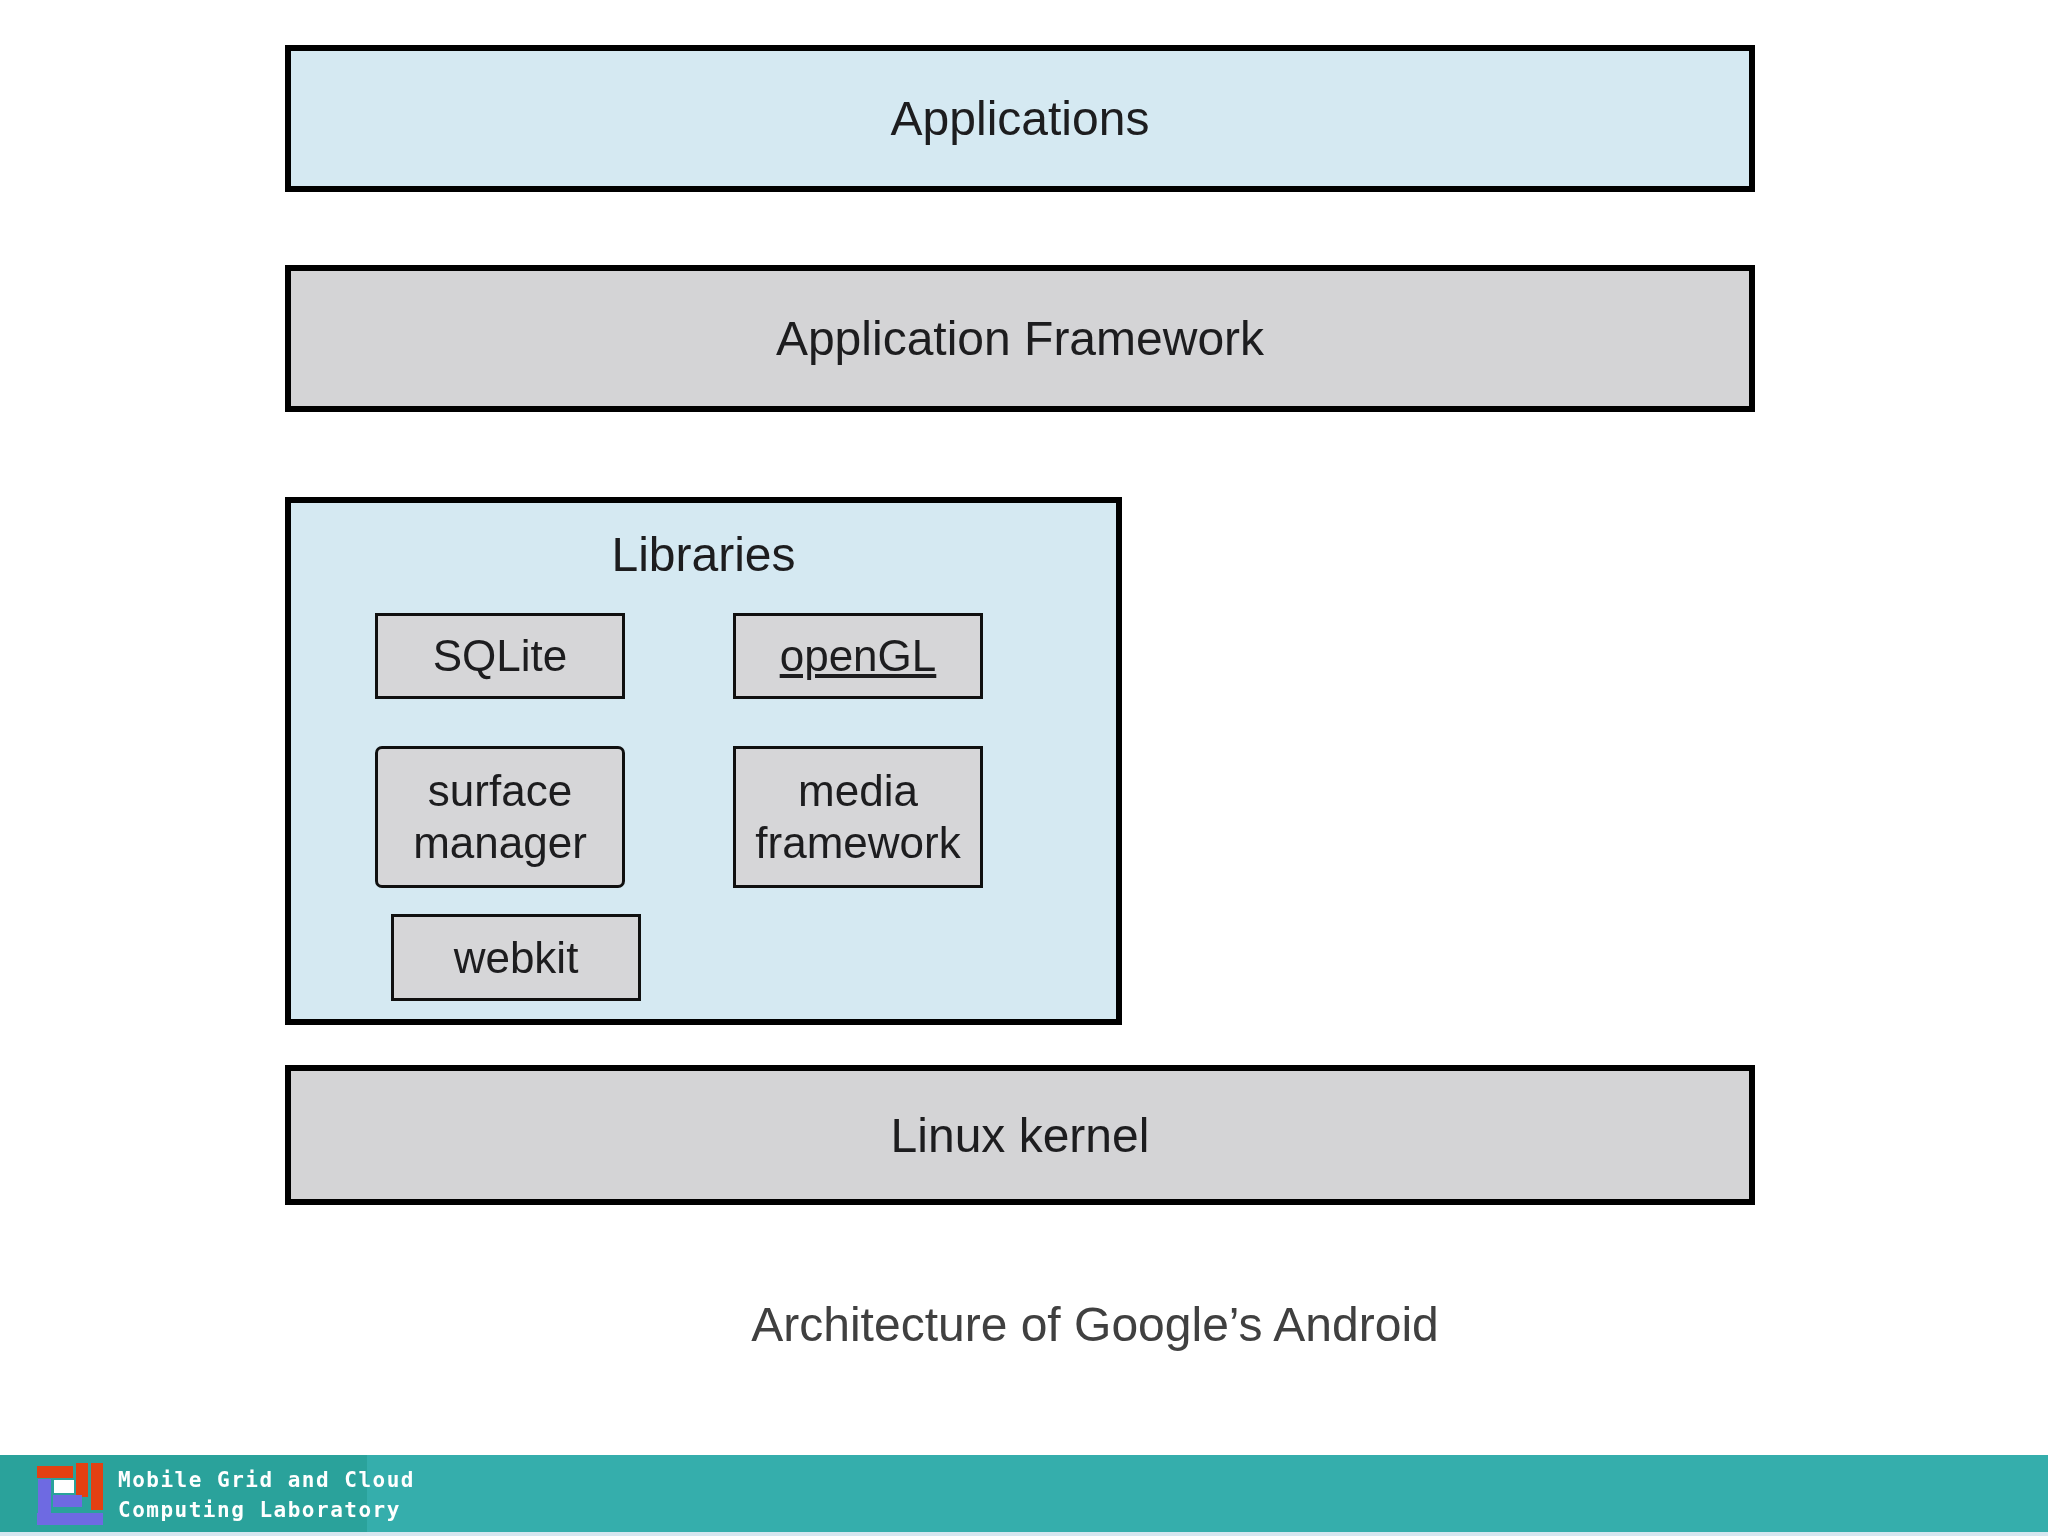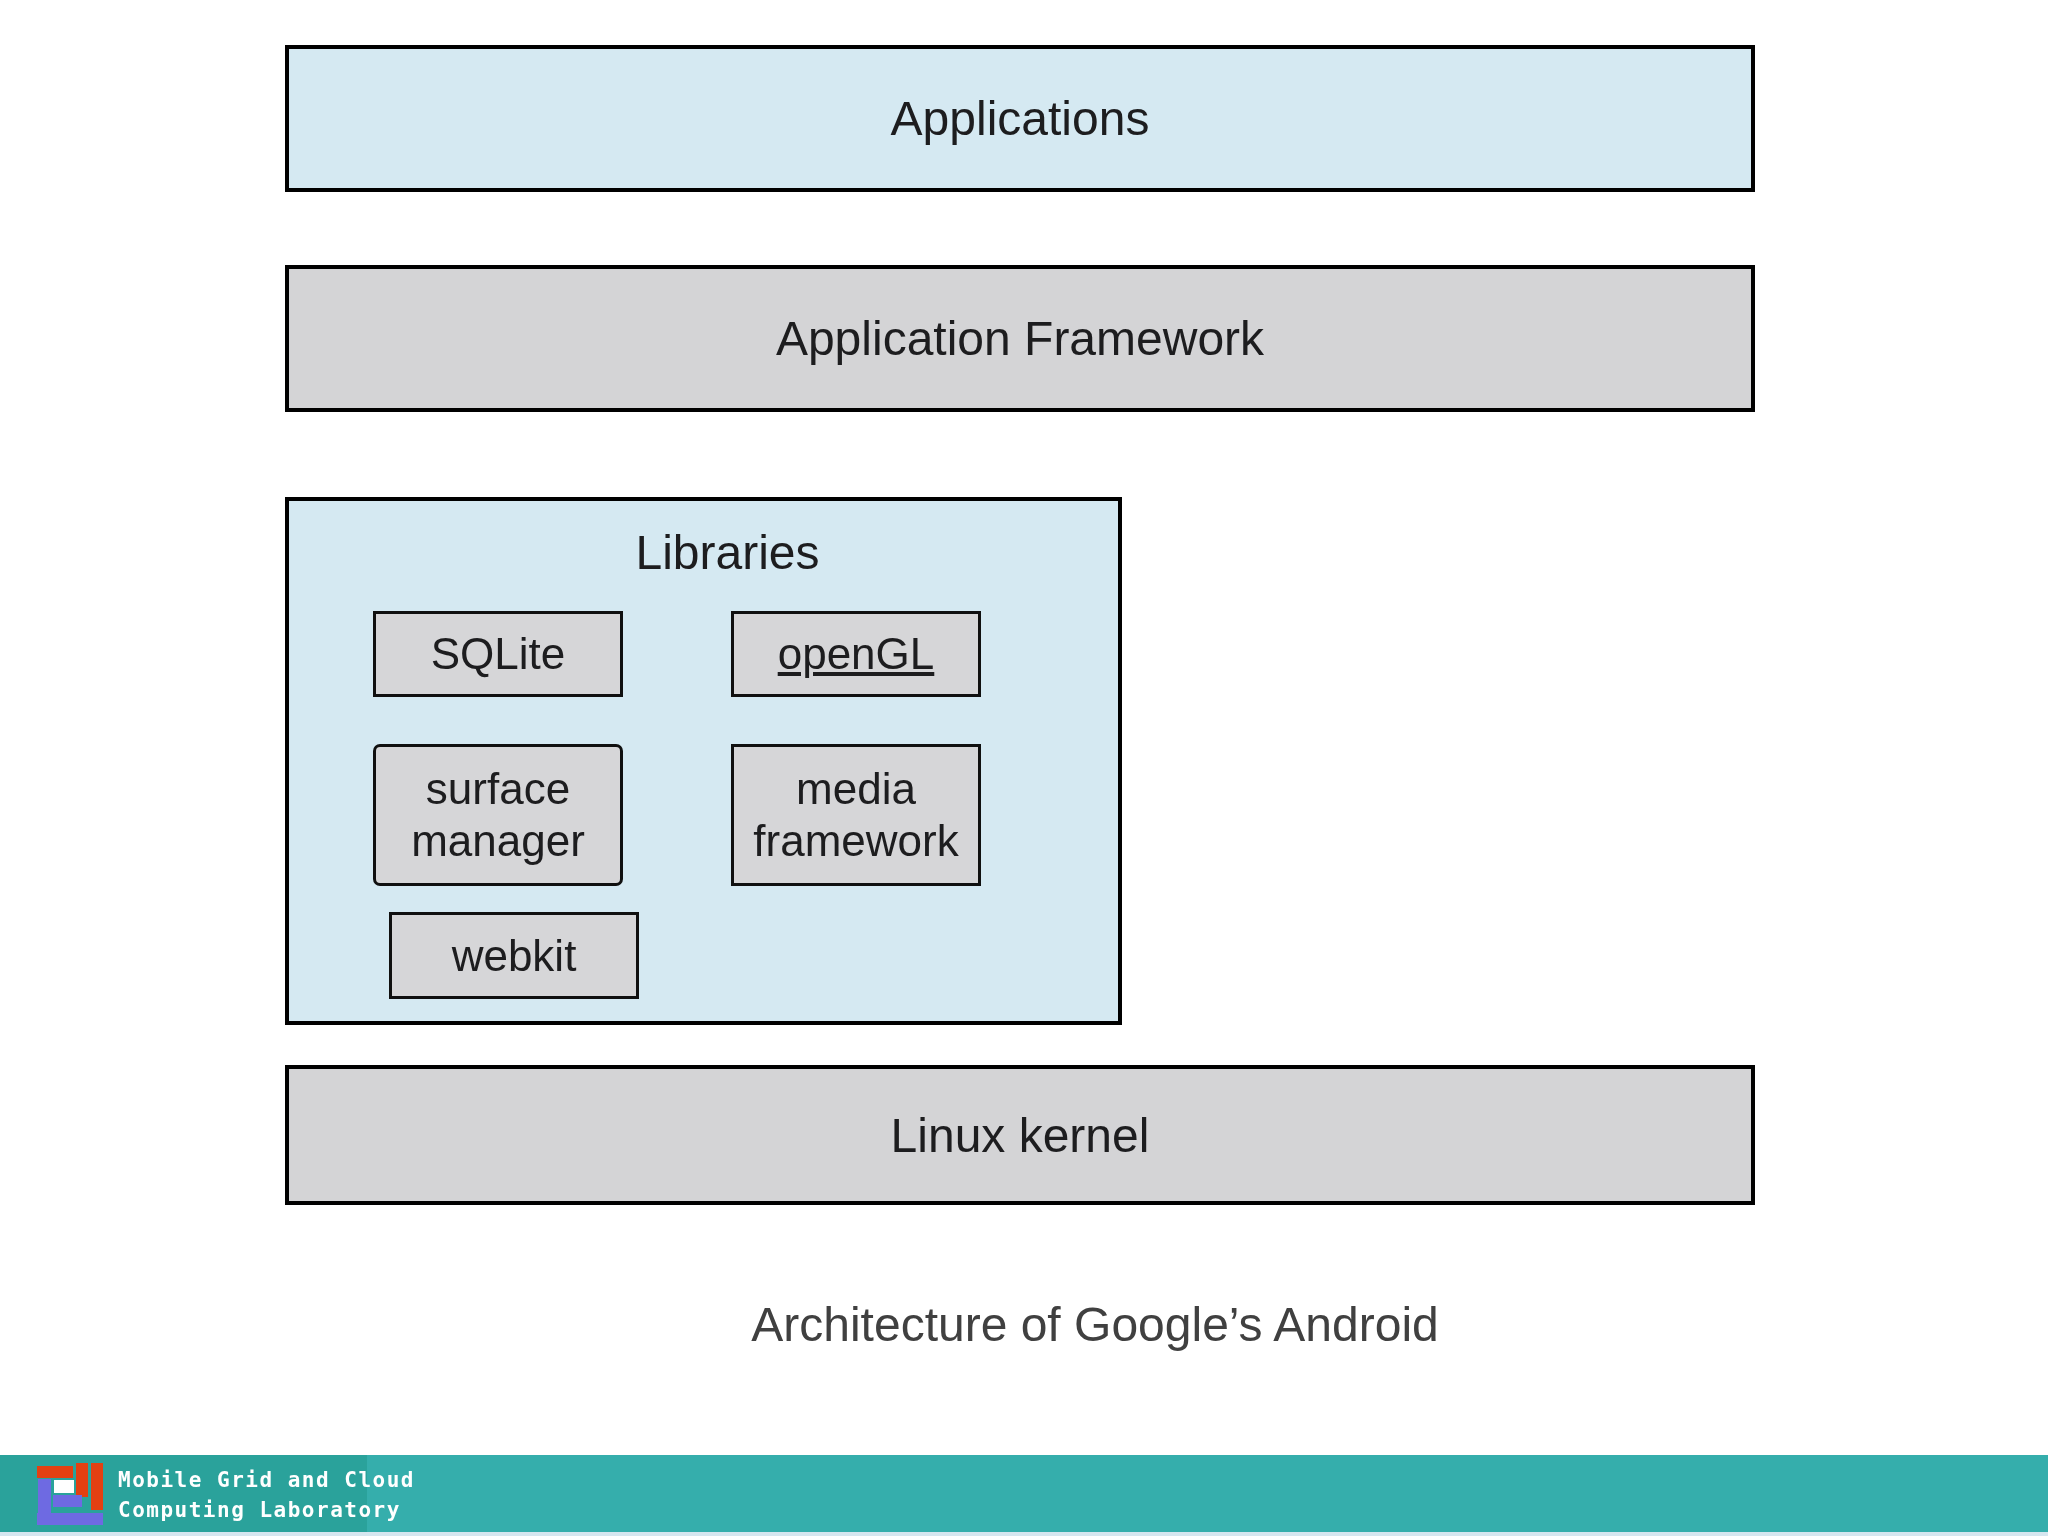--- a/index.html
+++ b/index.html
@@ -7,21 +7,21 @@
     position: relative;
     width: 2048px;
     height: 1536px;
     background: #ffffff;
     font-family: "Liberation Sans", sans-serif;
     color: #1d1d1f;
     overflow: hidden;
   }
   .box {
     position: absolute;
-    border: 4px solid #000000;
+    border: 6px solid #000000;
     box-sizing: border-box;
   }
   .blue { background: #d5e9f2; }
   .gray { background: #d4d4d6; }
   .layer {
     display: flex;
     align-items: center;
     justify-content: center;
     font-size: 48px;
   }
@@ -29,21 +29,20 @@
   #framework    { left: 285px; top: 265px; width: 1470px; height: 147px; }
   #kernel       { left: 285px; top: 1065px; width: 1470px; height: 140px; }
   #libraries    { left: 285px;  top: 497px; width: 837px; height: 528px; }
   #runtime      { left: 1225px; top: 497px; width: 530px; height: 528px; }
   .group-title {
     position: absolute;
     left: 0; top: 24px;
     width: 100%;
     text-align: center;
     font-size: 48px;
-    padding-left: 24px;
   }
   .subbox {
     position: absolute;
     border: 3px solid #101010;
     box-sizing: border-box;
     background: #d6d6d8;
     display: flex;
     align-items: center;
     justify-content: center;
     text-align: center;

